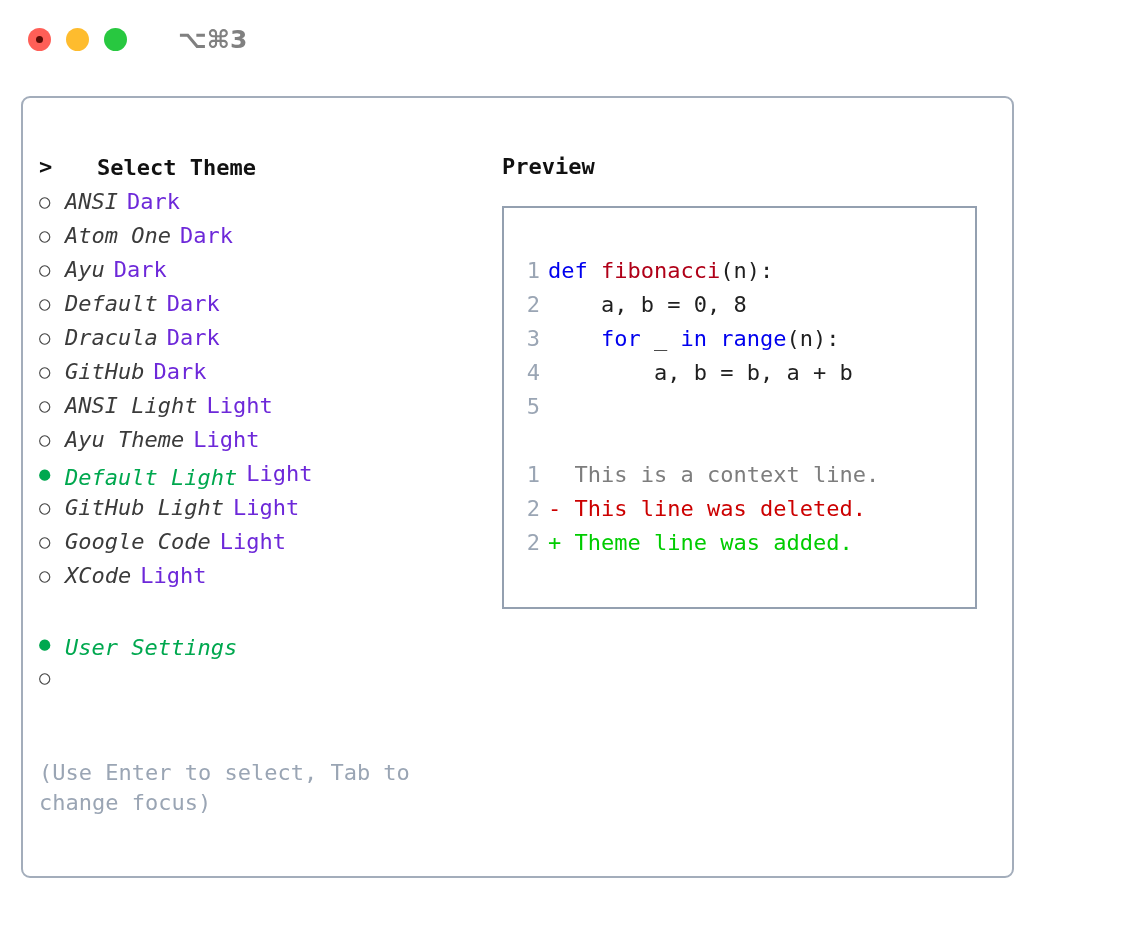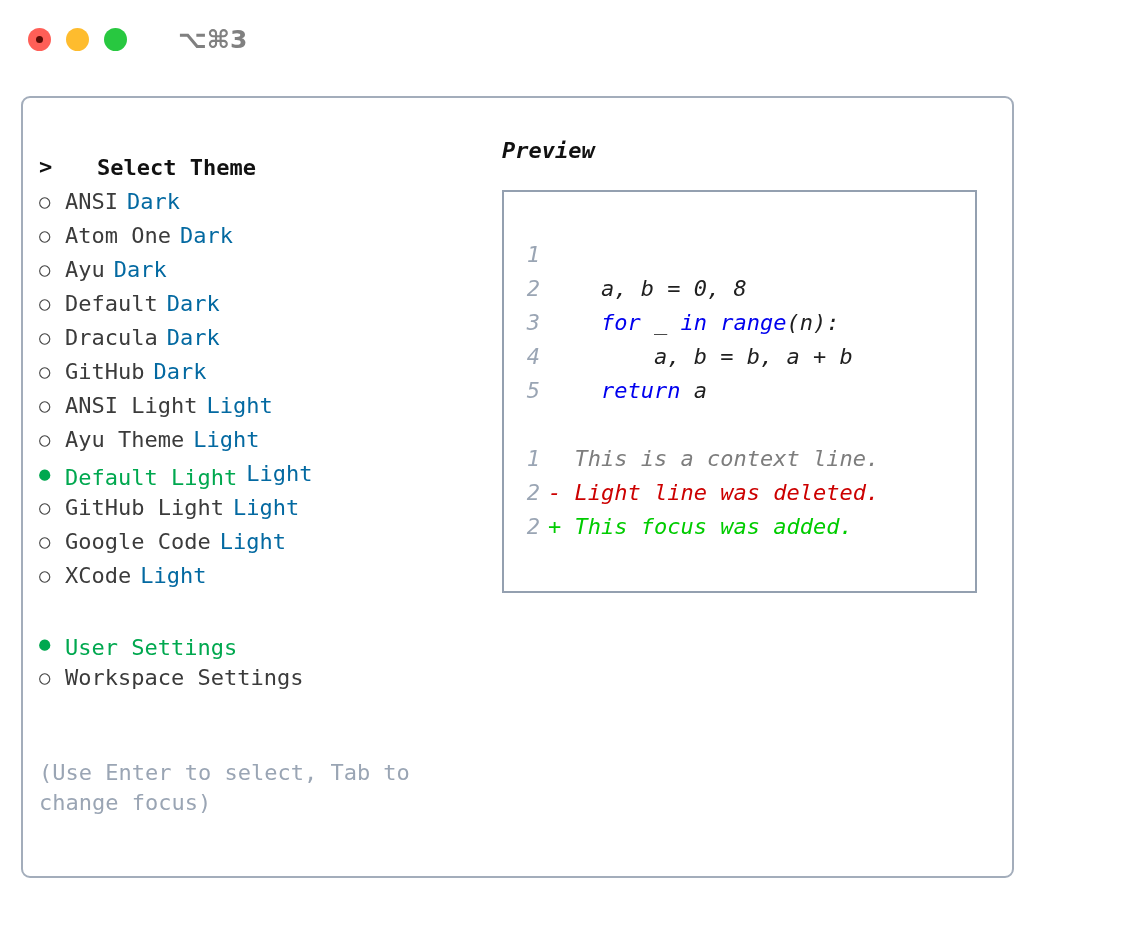--- a/index.html
+++ b/index.html
@@ -100,45 +100,44 @@
     font-weight: 700;
     font-size: 22px;
   }
   .bullet.blank { color: transparent; }
   .heading {
     font-weight: 700;
     color: #111111;
     font-size: 22px;
     margin-left: 32px;
   }
-  .name { color: #3b3b3b; }
+  .name { color: #3b3b3b; font-style: italic; }
   .name.selected { color: #00a84f; margin-top: 9px; }
   .tag {
-    color: #0369a1;
+    color: #6d28d9;
     margin-left: 9px;
   }
   .spacer-row { height: 34px; }
 
   #hint {
     position: absolute;
     left: 16px;
     top: 660px;
     width: 410px;
     font-size: 22px;
     line-height: 30px;
     color: #9aa5b4;
   }
 
   
   #preview-column {
     position: absolute;
     left: 479px;
-    top: 36px;
+    top: 52px;
     width: 490px;
-    font-style: italic;
   }
   #preview-title {
     font-size: 22px;
     font-weight: 700;
     color: #111111;
     line-height: 34px;
     margin-bottom: 22px;
   }
   #preview-box {
     width: 475px;
@@ -259,39 +258,38 @@
     <div class="spacer-row"></div>
 
 
     <div id="apply-to-list">
         <div class="row">
           <span class="bullet filled">●</span>
           <span class="name selected">User Settings</span>
         </div>
         <div class="row">
           <span class="bullet">○</span>
-          <span class="name">Workspace Settings</span>
         </div>
       </div>
   </div>
 
   <div id="hint">(Use Enter to select, Tab to change focus)</div>
 
   <div id="preview-column">
     <div id="preview-title">Preview</div>
     <div id="preview-box">
       <div id="code-block">
-          <div class="code-line"><span class="lineno">1</span></div>
+          <div class="code-line"><span class="lineno">1</span><span class="code-text"><span class="kw">def </span><span class="fn">fibonacci</span><span class="plain">(n):</span></span></div>
           <div class="code-line"><span class="lineno">2</span><span class="code-text"><span class="plain">    a, b = 0, 8</span></span></div>
           <div class="code-line"><span class="lineno">3</span><span class="code-text"><span class="plain">    </span><span class="kw">for</span><span class="plain"> _ </span><span class="kw">in</span><span class="plain"> </span><span class="kw">range</span><span class="plain">(n):</span></span></div>
           <div class="code-line"><span class="lineno">4</span><span class="code-text"><span class="plain">        a, b = b, a + b</span></span></div>
-          <div class="code-line"><span class="lineno">5</span><span class="code-text"><span class="plain">    </span><span class="kw">return</span><span class="plain"> a</span></span></div>
+          <div class="code-line"><span class="lineno">5</span></div>
         </div>
       <div class="gap-line"></div>
       <div id="diff-block">
           <div class="code-line"><span class="lineno">1</span><span class="ctx">  This is a context line.</span></div>
-          <div class="code-line"><span class="lineno">2</span><span class="del">- Light line was deleted.</span></div>
-          <div class="code-line"><span class="lineno">2</span><span class="add">+ This focus was added.</span></div>
+          <div class="code-line"><span class="lineno">2</span><span class="del">- This line was deleted.</span></div>
+          <div class="code-line"><span class="lineno">2</span><span class="add">+ Theme line was added.</span></div>
         </div>
     </div>
   </div>
 
 </div>
 
 </body></html>

